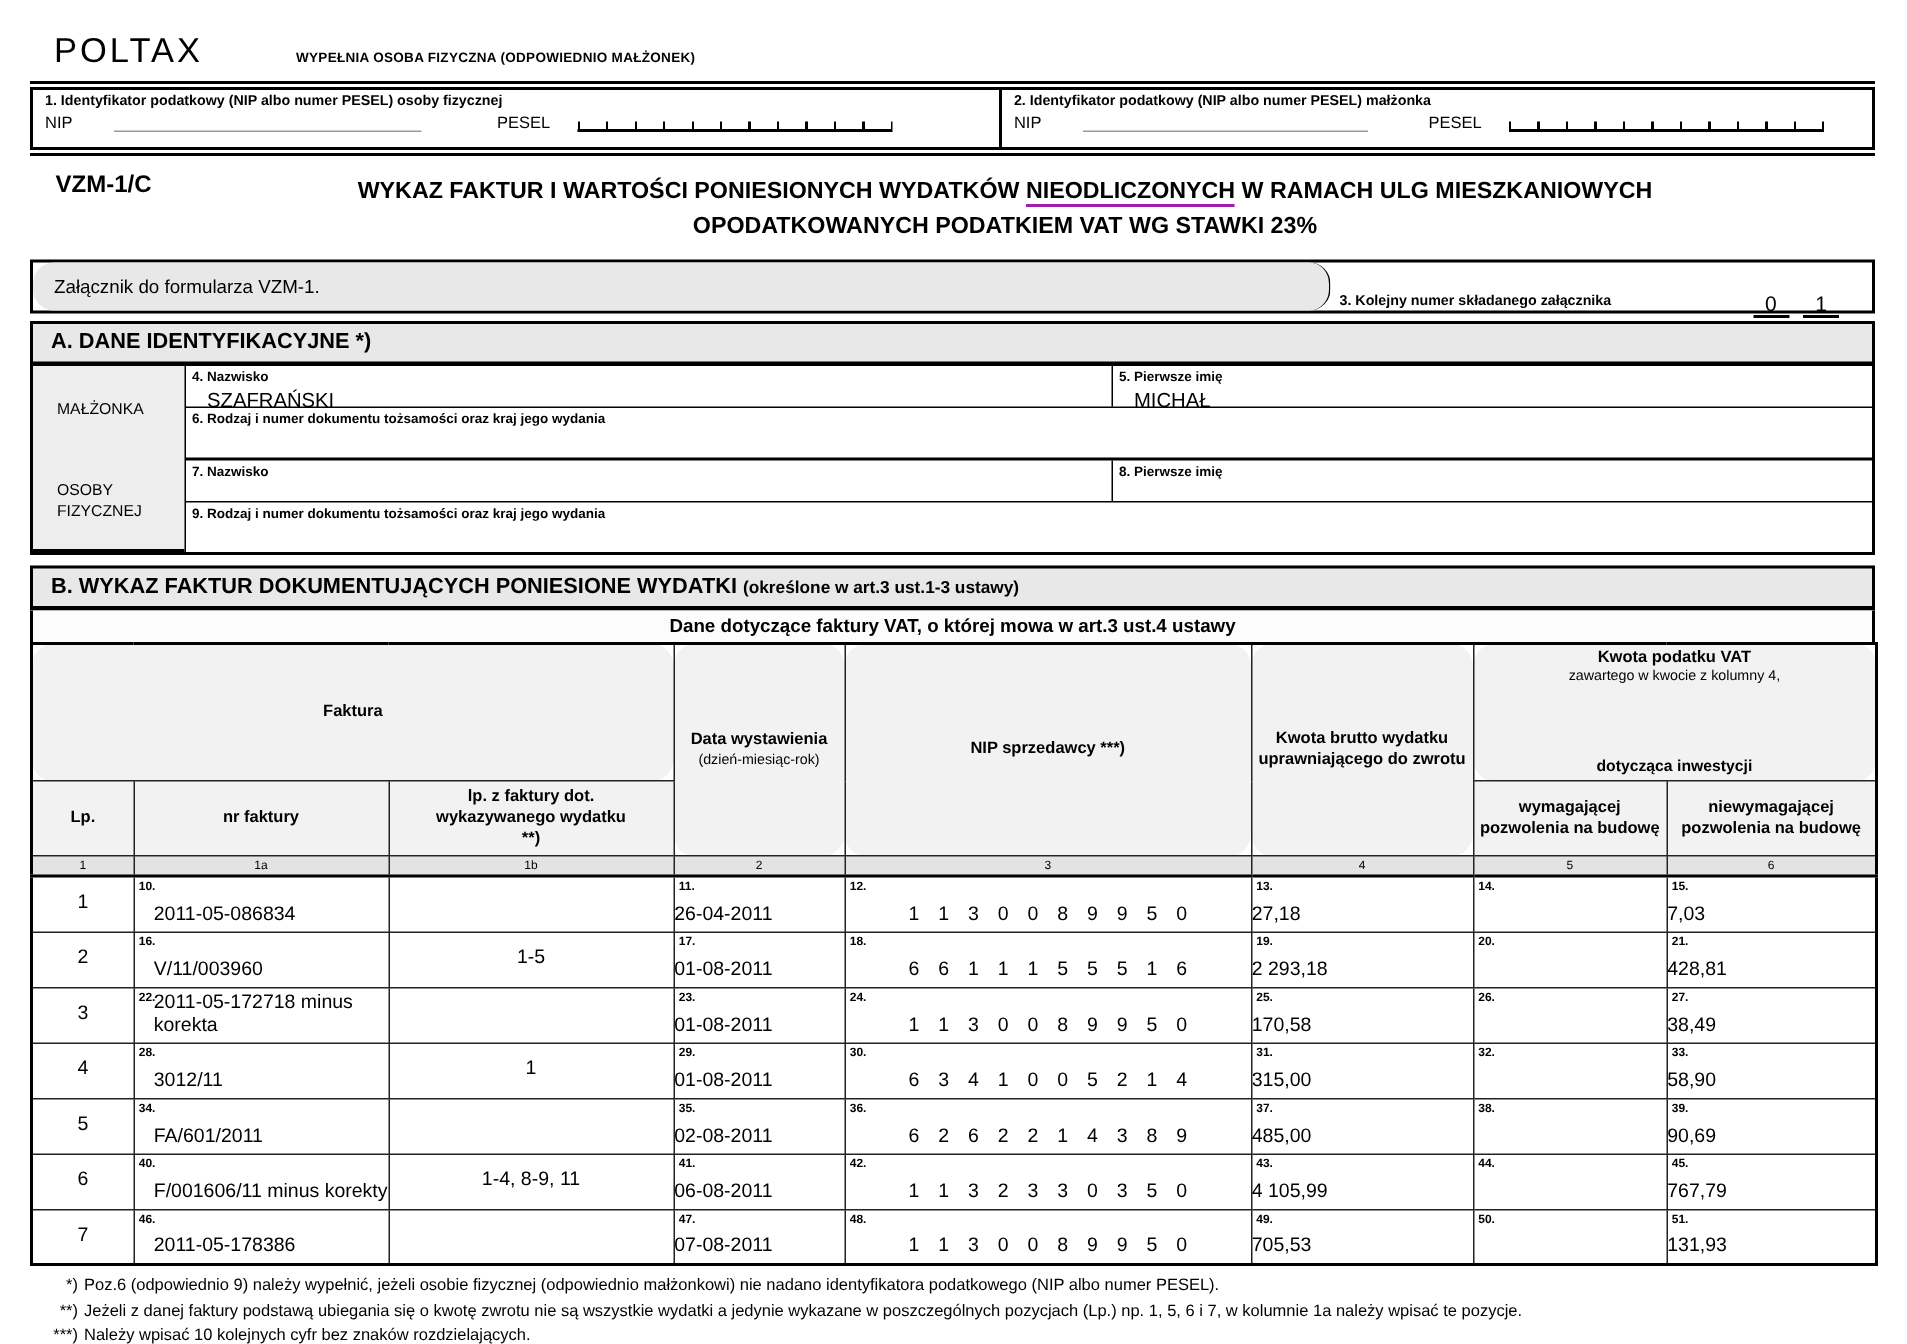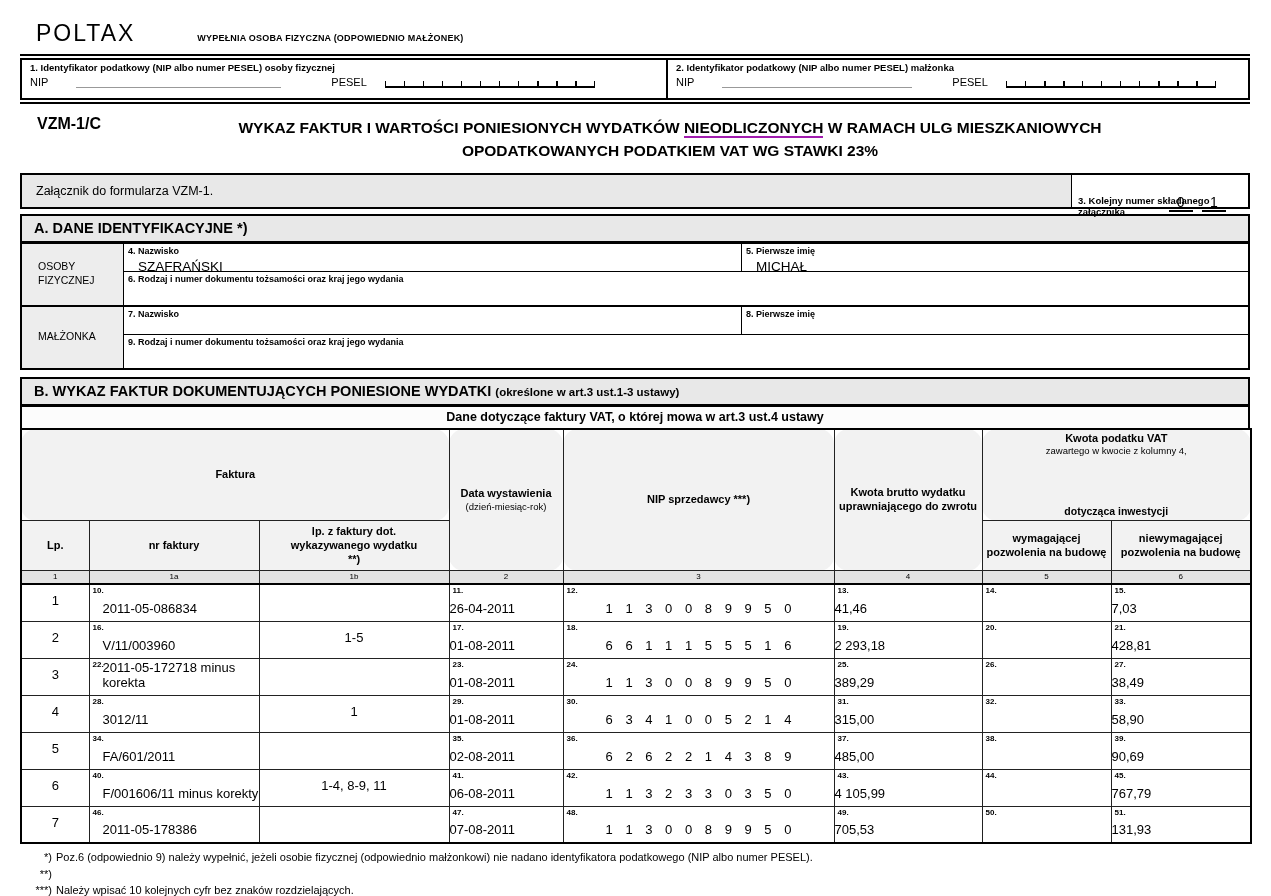--- a/index.html
+++ b/index.html
@@ -32,22 +32,22 @@
   .id-box.spouse .pesel-lab { margin-left:40px; }
 
   
   .title-block { position:relative; padding:12px 0 10px 0; }
   .form-code { position:absolute; left:17px; top:11px; font-size:16px; font-weight:bold; }
   .title-lines { text-align:center; font-weight:bold; font-size:15.5px; line-height:1.5; padding:0 60px 0 130px; }
   .u { border-bottom:2px solid #a21caf; }
 
   
   .attach-row { display:flex; border:2px solid #000; height:36px; }
-  .attach-left { width:1050px; background:#e8e8e8; border-right:1.5px solid #000;
-                 display:flex; align-items:center; padding-left:14px; font-size:12.5px; }
+  .attach-left { width:865px; background:#e8e8e8; border-right:1.5px solid #000;
+                 display:flex; align-items:center; padding-left:14px; font-size:12.5px;border-radius:14px; }
   .attach-right { flex:1; position:relative; padding:20px 6px; }
   .attach-label { font-size:9.5px; font-weight:bold; }
   .attach-digits { position:absolute; right:22px; bottom:3px; }
   .digit { display:inline-block; width:24px; text-align:center; font-size:14px;
            border-bottom:2px solid #000; margin-left:5px; }
 
   .sep4 { height:5px; }
   .sep6 { height:7px; }
 
   
@@ -166,24 +166,24 @@
         </div>
       </div>
     </div>
 
     <div class="sep4"></div>
 
     <div class="sec-bar">A. DANE IDENTYFIKACYJNE *)</div>
 
     <div class="a-table">
       <div class="a-left">
+        <div class="who">MAŁŻONKA</div>
         <div class="who first">
           <span><span>OSOBY</span><br><span>FIZYCZNEJ</span></span>
         </div>
-        <div class="who">MAŁŻONKA</div>
       </div>
       <div class="a-right">
         <div class="a-row">
           <div class="a-cell a-c1 h44">
             <div class="flabel">4. Nazwisko</div>
             <div class="fval">SZAFRAŃSKI</div>
           </div>
           <div class="a-cell a-c2 h44">
             <div class="flabel">5. Pierwsze imię</div>
             <div class="fval">MICHAŁ</div>
@@ -278,21 +278,21 @@
         <td>
               <span class="fnum">11.</span>
               <div class="val-right">26-04-2011</div>
             </td>
         <td>
               <span class="fnum">12.</span>
               <div class="val-nip">1 1 3 0 0 8 9 9 5 0</div>
             </td>
         <td>
               <span class="fnum">13.</span>
-              <div class="val-right">41,46</div>
+              <div class="val-right">27,18</div>
             </td>
         <td>
               <span class="fnum">14.</span>
               <div class="val-right"></div>
             </td>
         <td>
               <span class="fnum">15.</span>
               <div class="val-right">7,03</div>
             </td>
       </tr>
@@ -338,21 +338,21 @@
         <td>
               <span class="fnum">23.</span>
               <div class="val-right">01-08-2011</div>
             </td>
         <td>
               <span class="fnum">24.</span>
               <div class="val-nip">1 1 3 0 0 8 9 9 5 0</div>
             </td>
         <td>
               <span class="fnum">25.</span>
-              <div class="val-right">389,29</div>
+              <div class="val-right">170,58</div>
             </td>
         <td>
               <span class="fnum">26.</span>
               <div class="val-right"></div>
             </td>
         <td>
               <span class="fnum">27.</span>
               <div class="val-right">38,49</div>
             </td>
       </tr>
@@ -479,20 +479,21 @@
     </tbody>
       </table>
 
     <div class="footnotes">
       <div class="fn-line">
         <span class="fn-mark">*)</span>
         <span>Poz.6 (odpowiednio 9) należy wypełnić, jeżeli osobie fizycznej (odpowiednio małżonkowi) nie nadano identyfikatora podatkowego (NIP albo numer PESEL).</span>
       </div>
       <div class="fn-line">
         <span class="fn-mark">**)</span>
+        <span>Jeżeli z danej faktury podstawą ubiegania się o kwotę zwrotu nie są wszystkie wydatki a jedynie wykazane w poszczególnych pozycjach (Lp.) np. 1, 5, 6 i 7, w kolumnie 1a należy wpisać te pozycje.</span>
       </div>
       <div class="fn-line">
         <span class="fn-mark">***)</span>
         <span>Należy wpisać 10 kolejnych cyfr bez znaków rozdzielających.</span>
       </div>
     </div>
 
     <div class="footer">
       <div class="footer-left">
         

